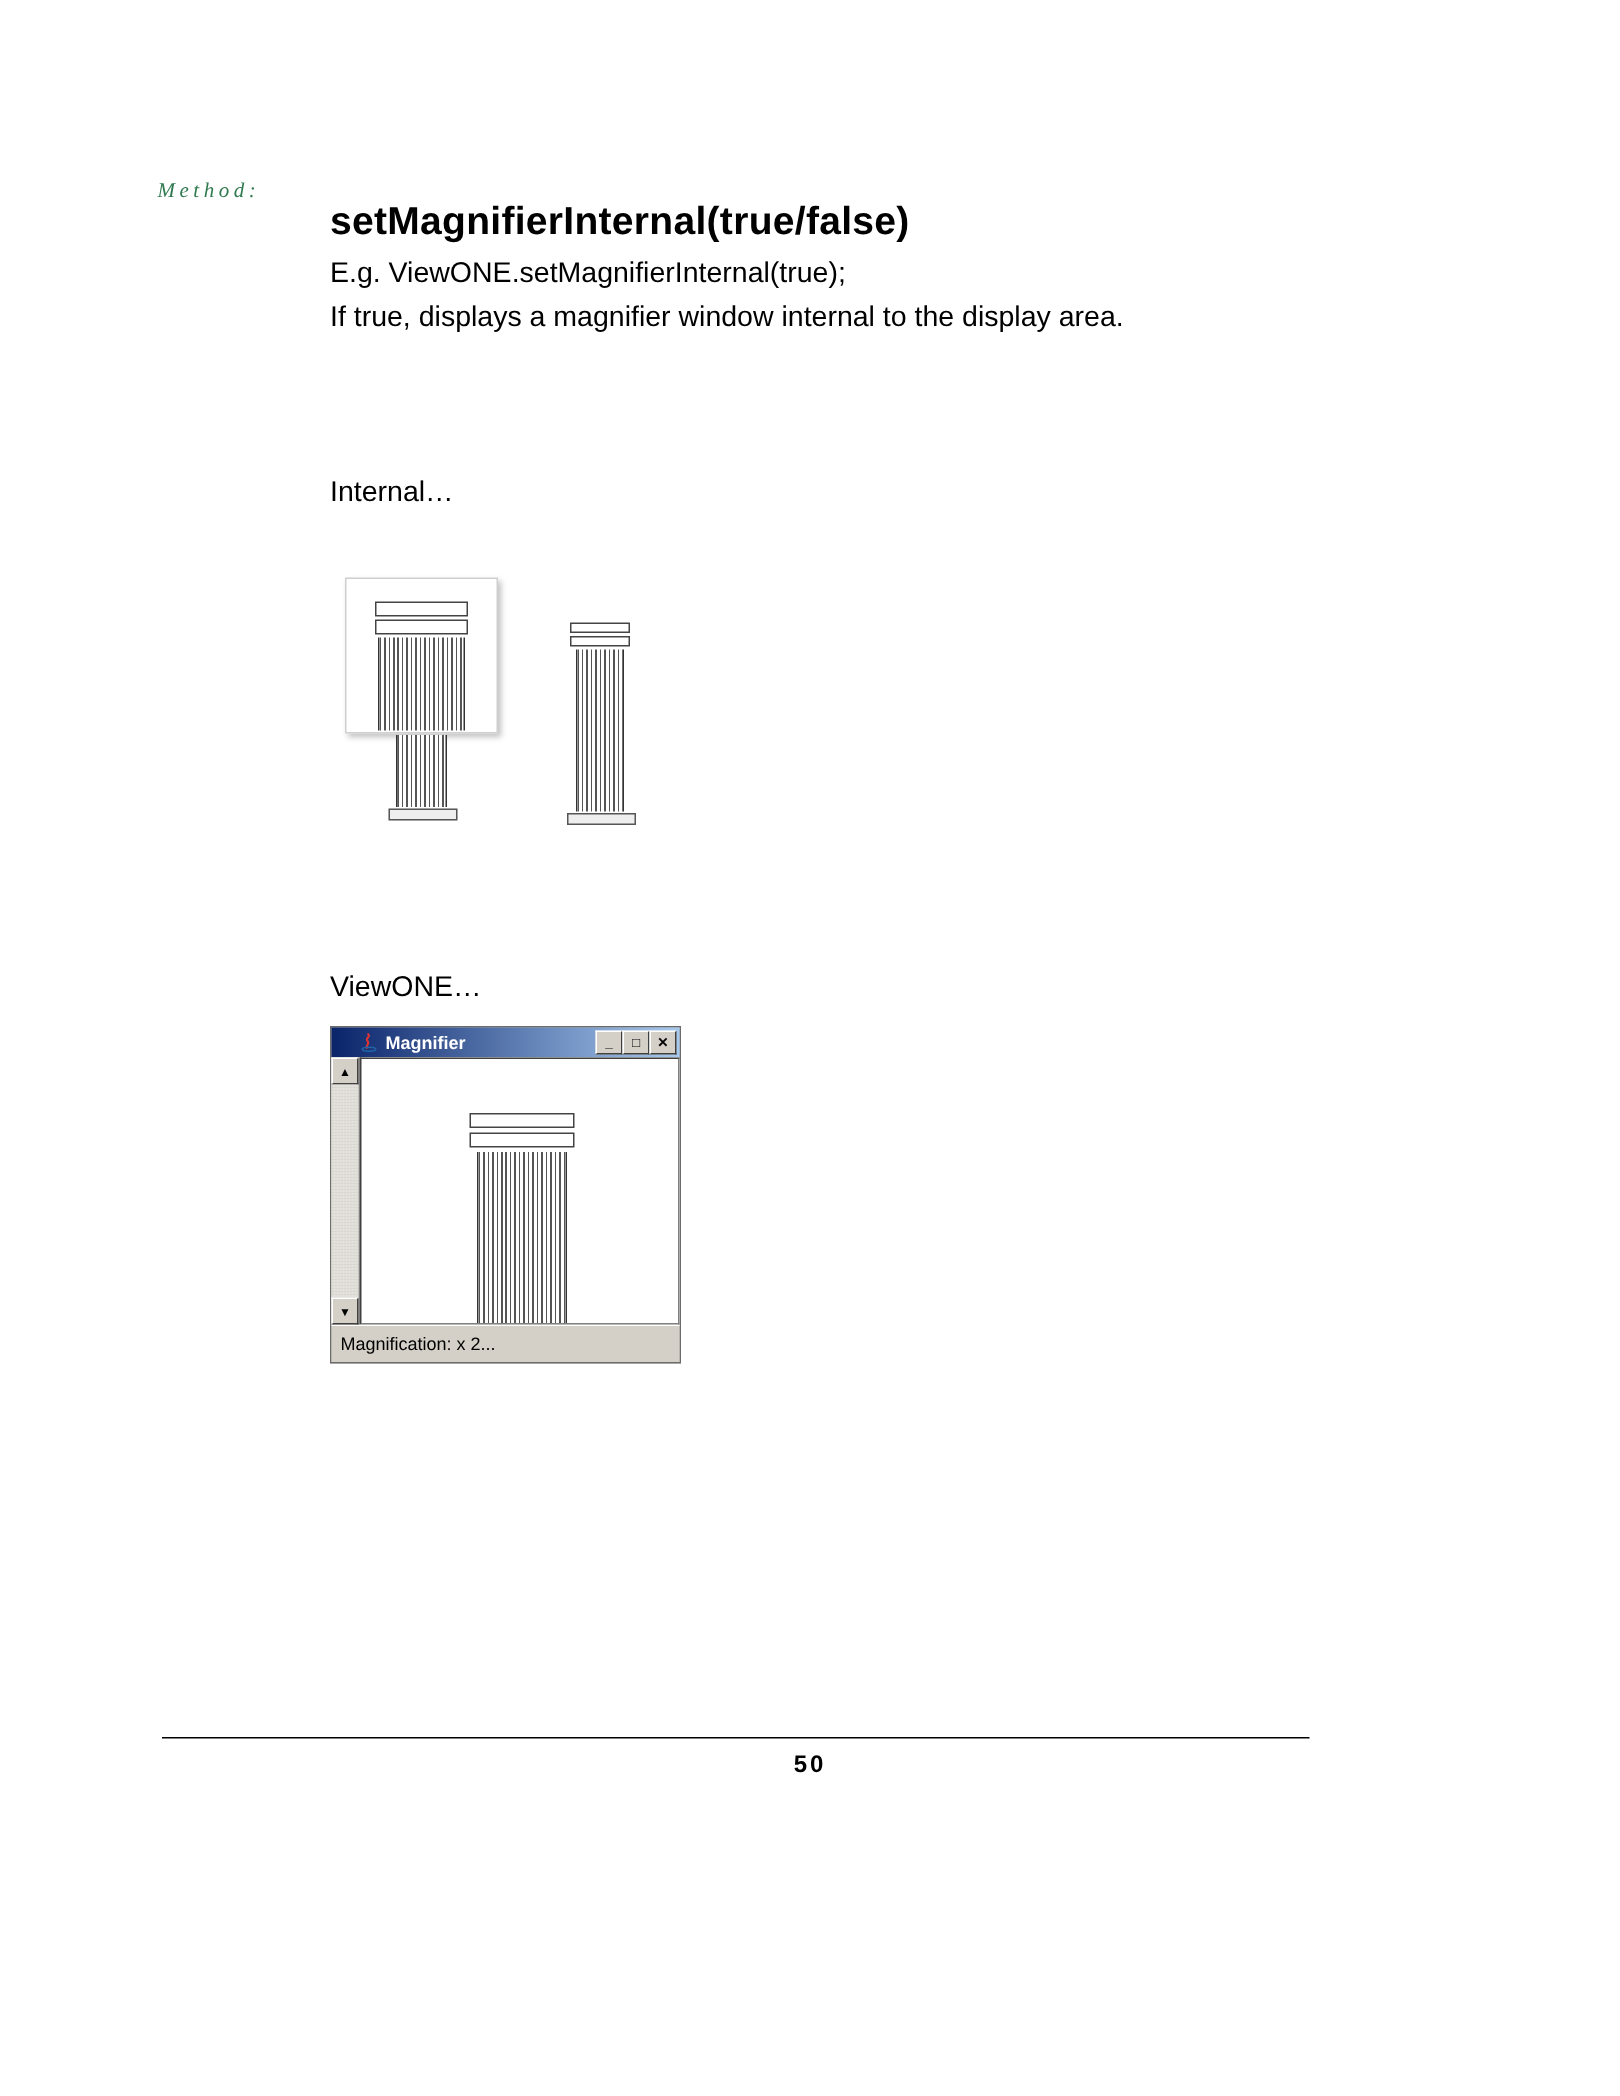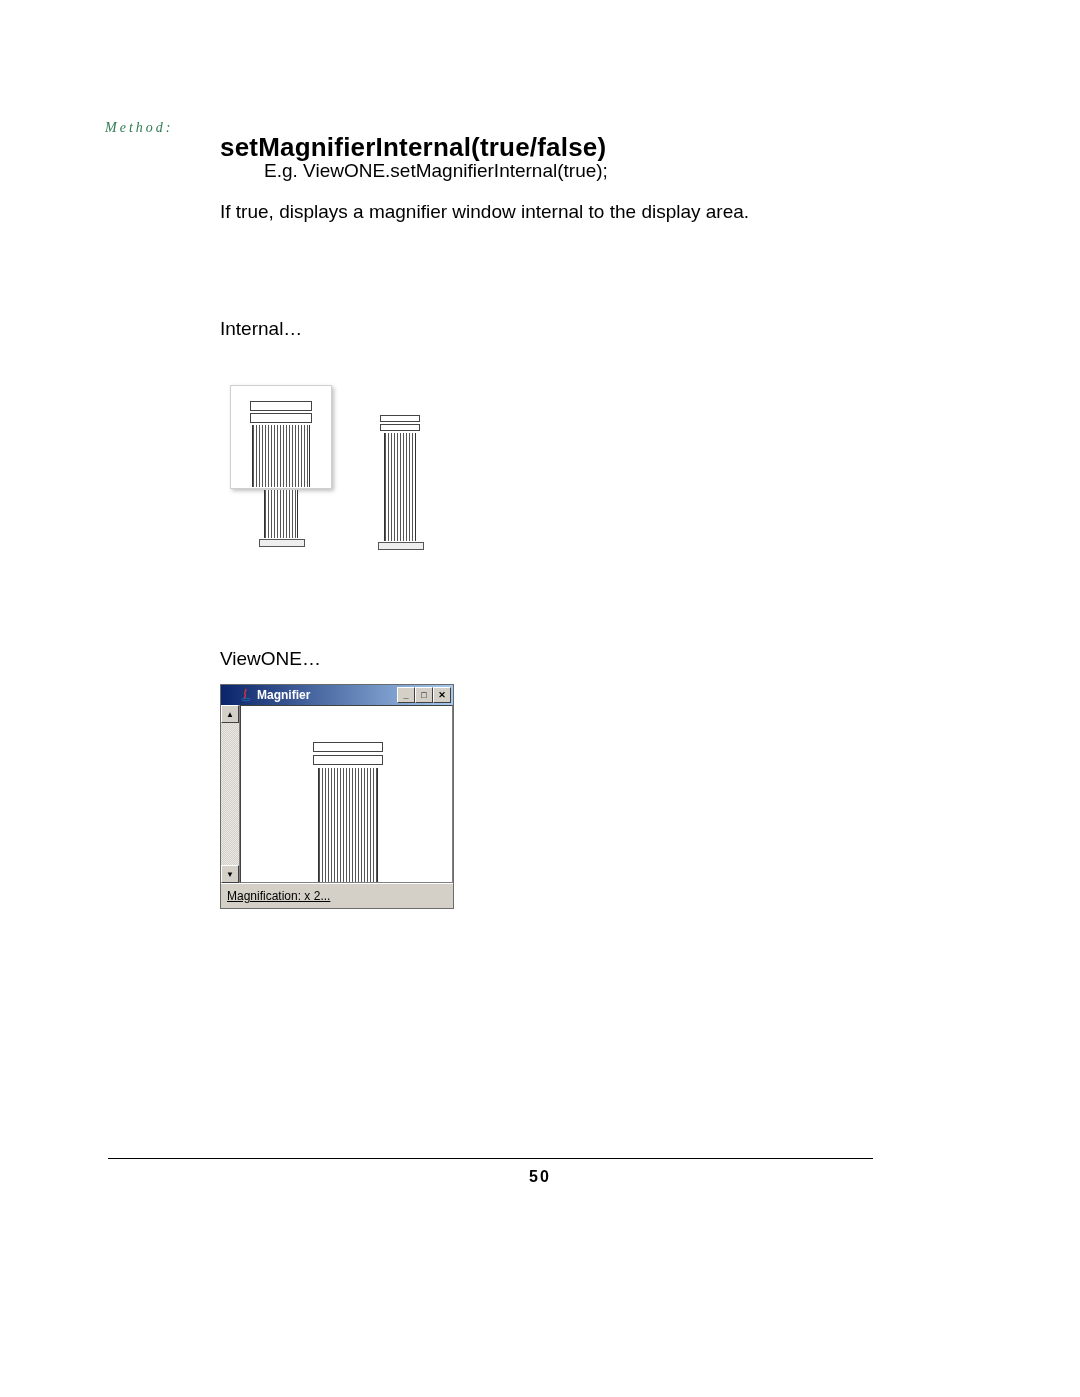--- a/index.html
+++ b/index.html
@@ -36,21 +36,21 @@
     font-family: Arial, Helvetica, sans-serif;
     letter-spacing: 0.2px;
   }
   .body-text {
     position: absolute;
     left: 220px;
     font-size: 19px;
     font-family: Arial, Helvetica, sans-serif;
     color: #000;
   }
-  .p1 { top: 160px; margin-left: 44px; }
+  .p1 { top: 172px; }
   .p2 { top: 201px; }
   .p3 { top: 241px; }
   .p4 { top: 318px; font-family: Arial, Helvetica, sans-serif; }
   .p5 { top: 648px; }
 
   
   .illus-internal {
     position: absolute;
     left: 220px;
     top: 375px;
@@ -199,21 +199,21 @@
   .canvas-area .pillar.win-pillar .cap { height:8px; margin-bottom:3px;}
   .canvas-area .pillar.win-pillar .cap2 { height:8px; border:1px solid #444; background:#fff; margin-bottom:3px;}
   .canvas-area .pillar.win-pillar .shaft { height: 130px; width:58px; margin:0 auto;}
   .statusbar {
     height: 20px;
     background: #d4d0c8;
     border-top: 1px solid #fff;
     padding: 2px 6px;
     font-size: 12px;
     color: #000;
-    display:flex;align-items:center;text-decoration:underline;
+    display:flex;align-items:center;
   }
 
   .footer-rule {
     position: absolute;
     left: 108px;
     right: 108px;
     top: 1158px;
     height: 0;
     border-top: 1px solid #000;
   }

